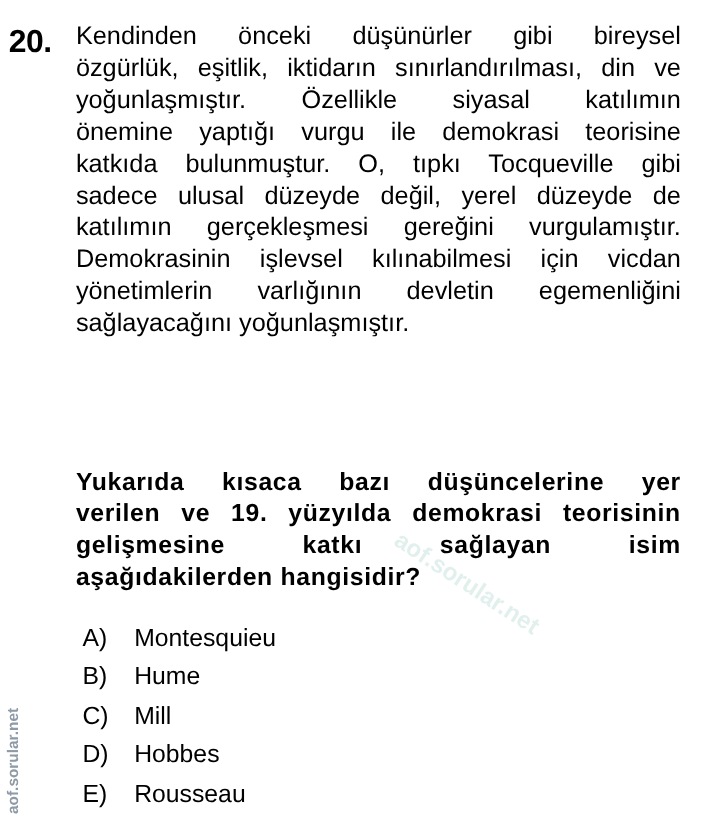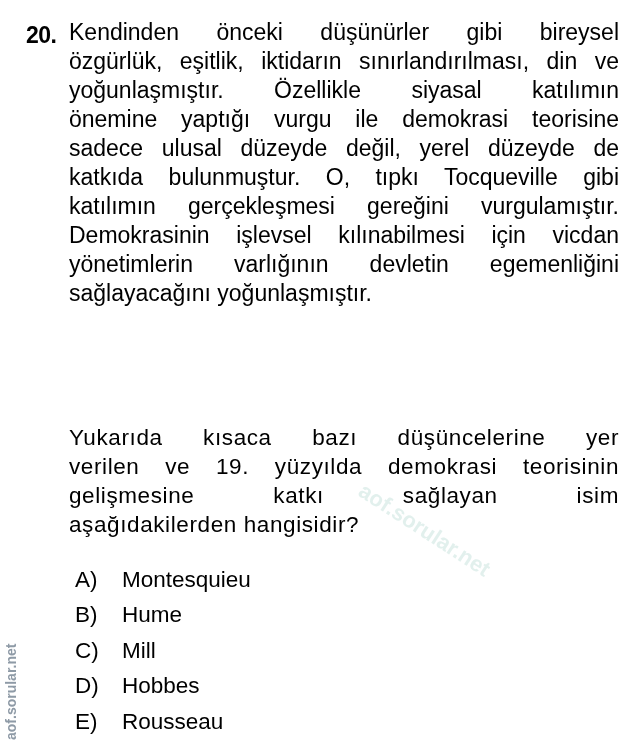--- a/index.html
+++ b/index.html
@@ -10,24 +10,24 @@
     body {
       width: 642px;
       height: 756px;
       position: relative;
       overflow: hidden;
       font-family: "Liberation Sans", sans-serif;
       color: #000;
     }
     .q-number {
       position: absolute;
-      left: 26px;
+      left: 8px;
       top: 22px;
       font-weight: bold;
-      font-size: 23px;
+      font-size: 29px;
       letter-spacing: -0.5px;
     }
     .passage {
       position: absolute;
       left: 69px;
       top: 18px;
       width: 550px;
       font-size: 23px;
       line-height: 29px;
       text-align: justify;
@@ -42,21 +42,21 @@
     }
     .passage .line.last {
       text-align-last: left;
     }
     .question {
       position: absolute;
       left: 69px;
       top: 423px;
       width: 550px;
       font-size: 22.5px;
-      font-weight: normal;
+      font-weight: bold;
       line-height: 29px;
       letter-spacing: 0.6px;
     }
     .question .line {
       display: block;
       text-align: justify;
       text-align-last: justify;
       white-space: nowrap;
       height: 29px;
     }
@@ -104,22 +104,22 @@
 </head>
 <body>
 
 <div class="q-number">20.</div>
 
 <div class="passage">
   <span class="line">Kendinden önceki düşünürler gibi bireysel</span>
   <span class="line">özgürlük, eşitlik, iktidarın sınırlandırılması, din ve</span>
   <span class="line">yoğunlaşmıştır. Özellikle siyasal katılımın</span>
   <span class="line">önemine yaptığı vurgu ile demokrasi teorisine</span>
+  <span class="line">katkıda bulunmuştur. O, tıpkı Tocqueville gibi</span>
   <span class="line">sadece ulusal düzeyde değil, yerel düzeyde de</span>
-  <span class="line">katkıda bulunmuştur. O, tıpkı Tocqueville gibi</span>
   <span class="line">katılımın gerçekleşmesi gereğini vurgulamıştır.</span>
   <span class="line">Demokrasinin işlevsel kılınabilmesi için vicdan</span>
   <span class="line">yönetimlerin varlığının devletin egemenliğini</span>
   <span class="line last">sağlayacağını yoğunlaşmıştır.</span>
 </div>
 
 <div class="question">
   <span class="line">Yukarıda kısaca bazı düşüncelerine yer</span>
   <span class="line">verilen ve 19. yüzyılda demokrasi teorisinin</span>
   <span class="line">gelişmesine katkı sağlayan isim</span>

